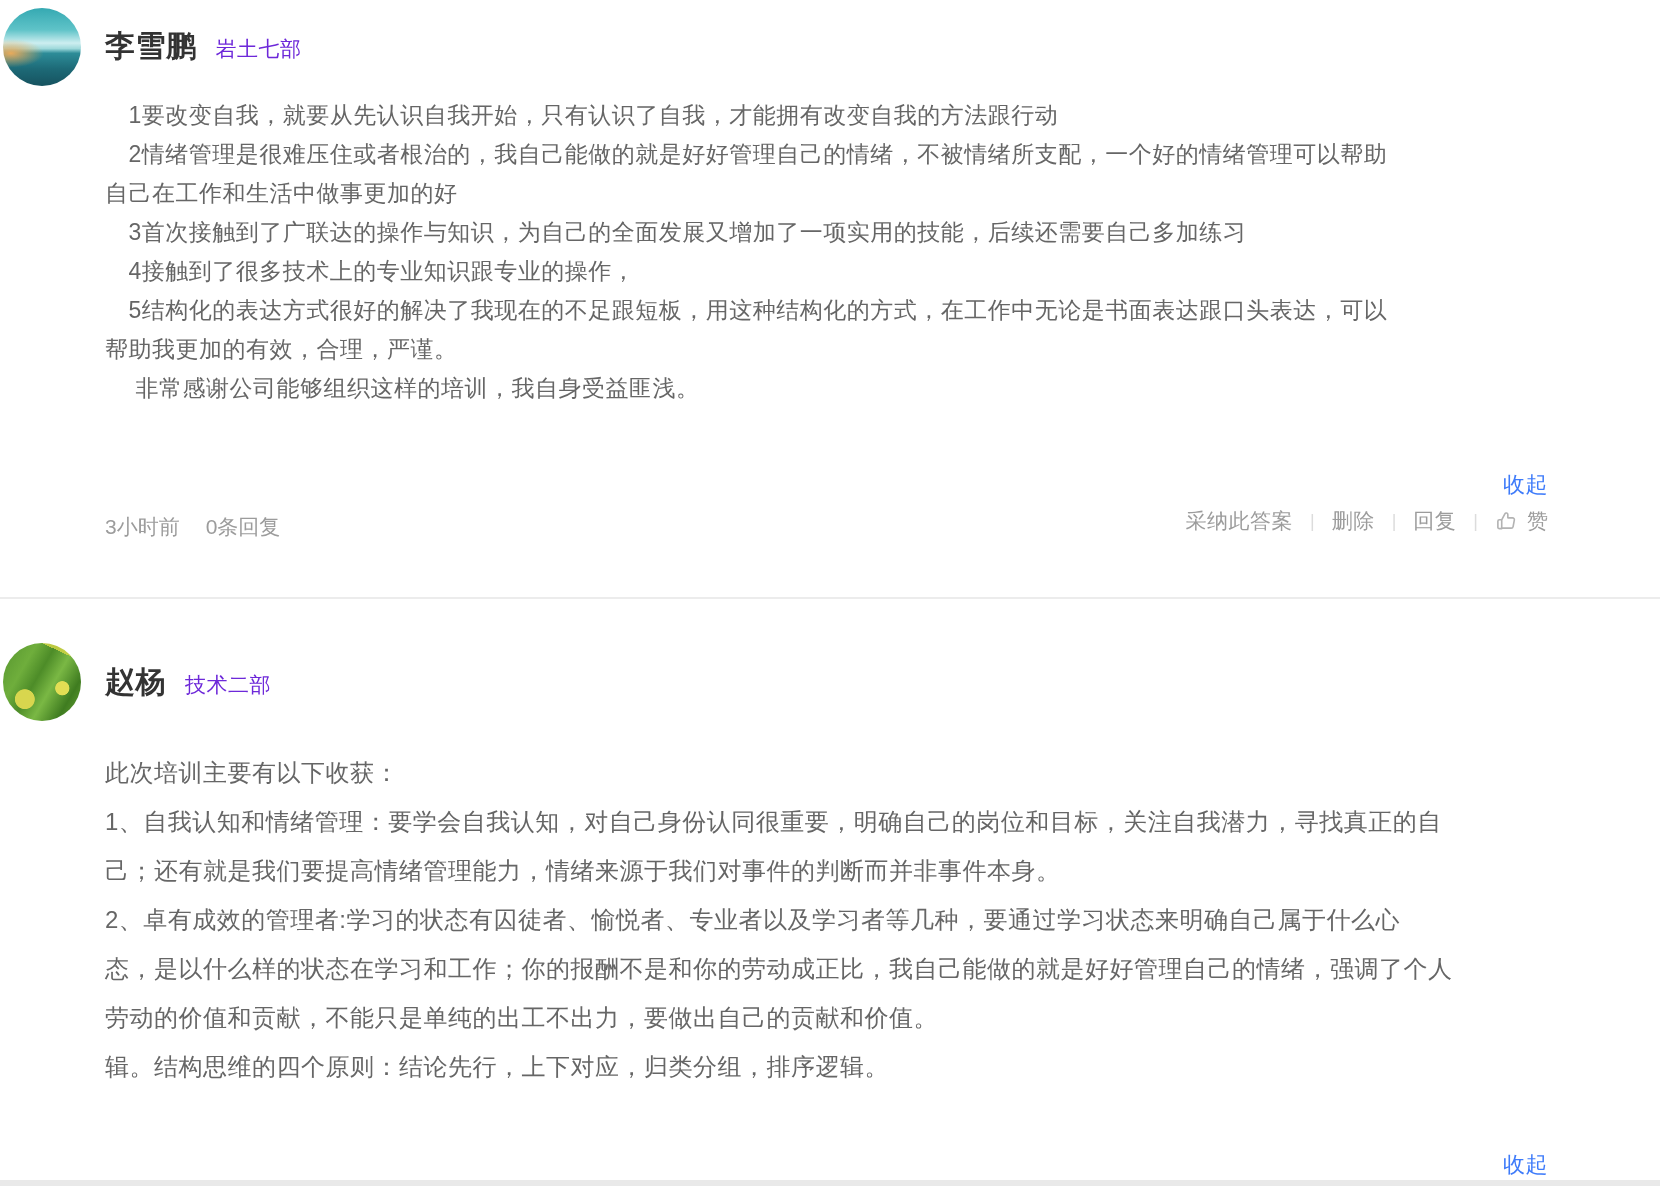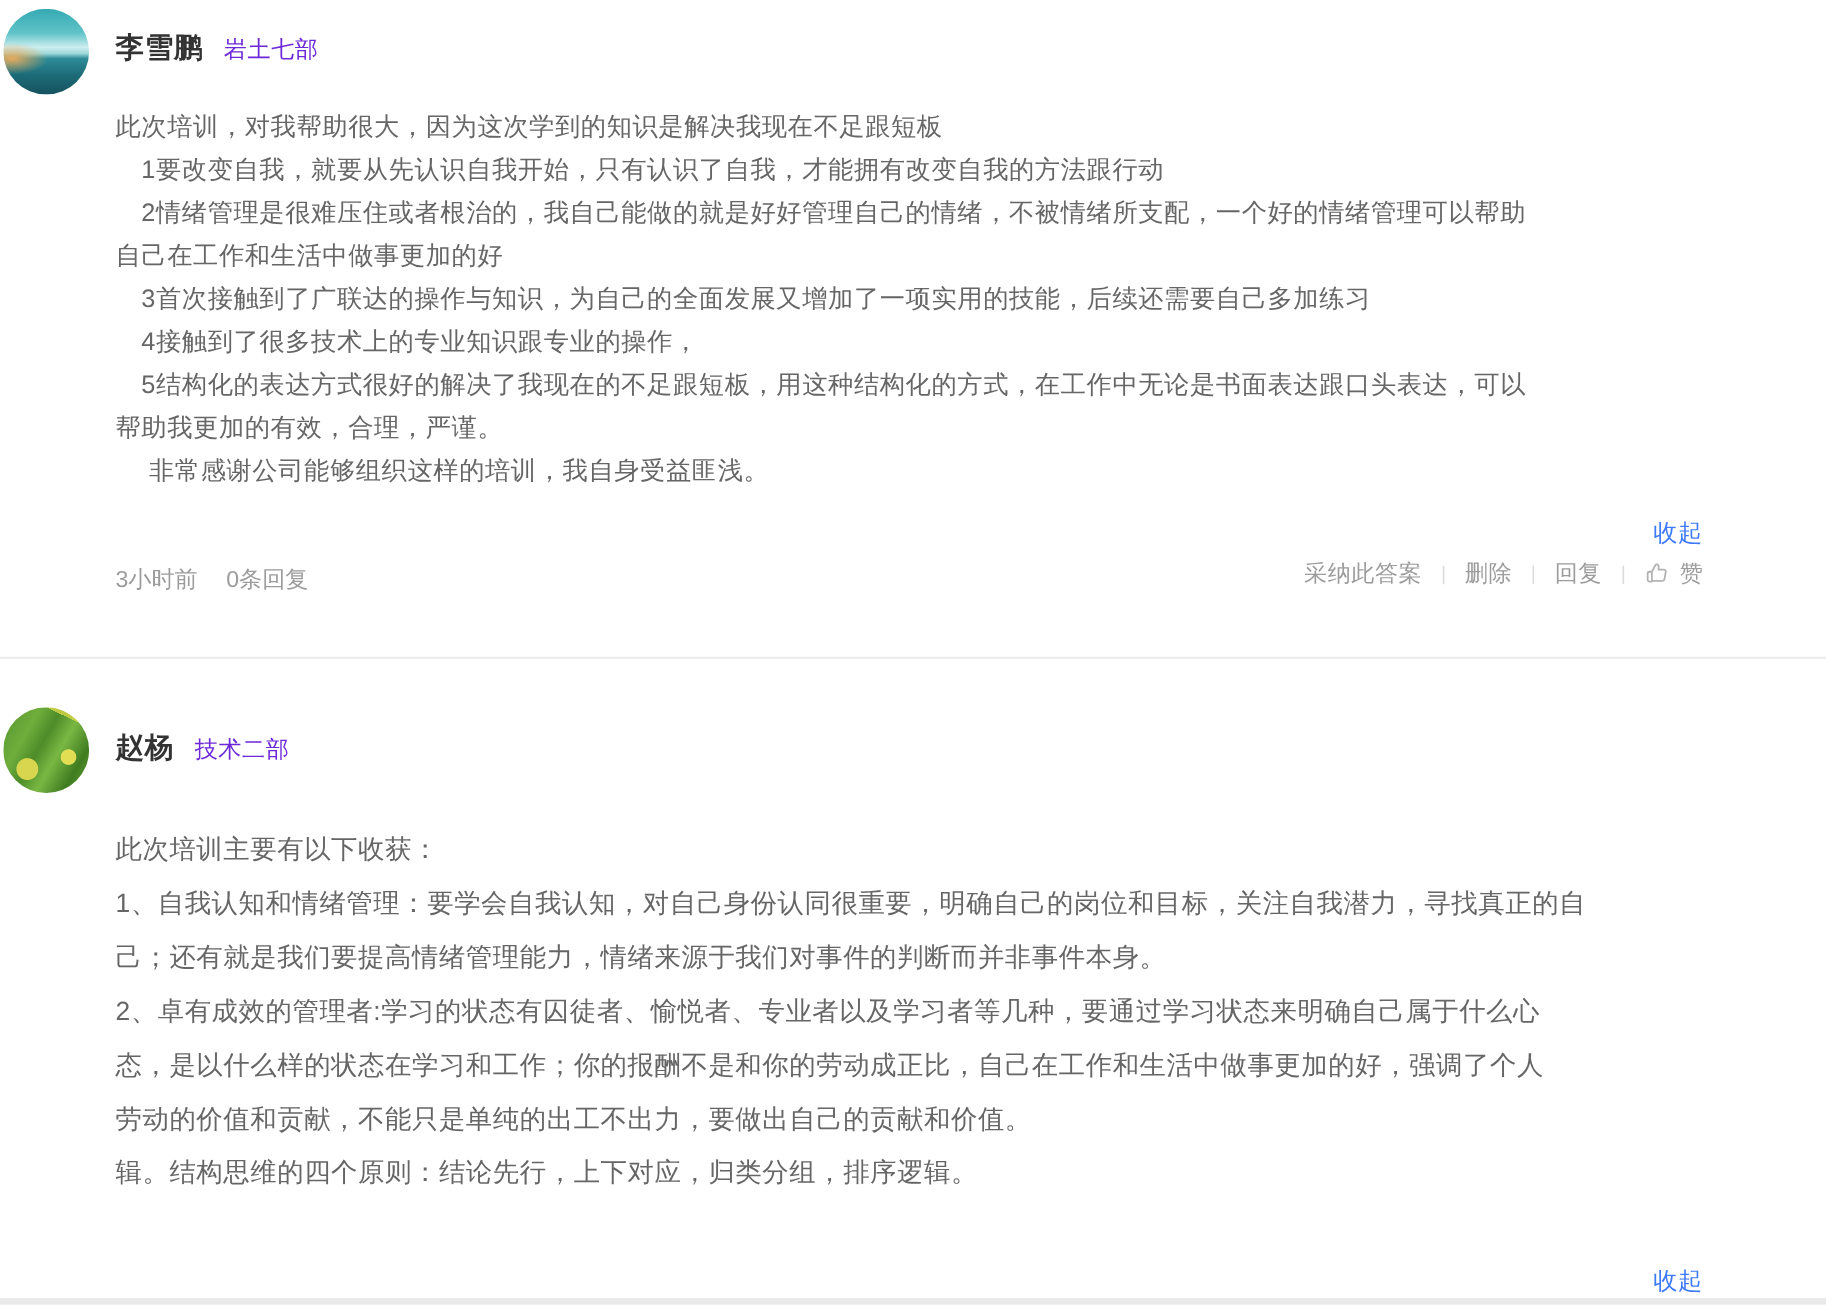--- a/index.html
+++ b/index.html
@@ -25,21 +25,21 @@
     background:
       radial-gradient(circle at 28% 72%, #d8d64e 0 12%, rgba(0,0,0,0) 13%),
       radial-gradient(circle at 76% 58%, #e2de54 0 9%, rgba(0,0,0,0) 10%),
       linear-gradient(205deg, rgba(215,215,70,.8) 0 16%, rgba(0,0,0,0) 16%),
       linear-gradient(120deg,#55942e 0%,#6fae3c 28%,#4d8c28 44%,#7ab844 60%,#3f7c20 80%,#69a636 100%);
   }
 
   .header { position:absolute; left:105px; display:flex; align-items:baseline; }
   .c1 .header { top:26px; }
   .c2 .header { top:64px; }
-  .name { font-size:26px; font-weight:600; color:#333333; letter-spacing:.5px; }
+  .name { font-size:30px; font-weight:600; color:#333333; letter-spacing:.5px; }
   .dept { font-size:21px; color:#6d28d9; margin-left:19px; letter-spacing:.5px; }
 
   .body-text { position:absolute; left:105px; right:112px; color:#666666; }
   .c1 .body-text { top:96px; font-size:23px; line-height:39px; }
   .c2 .body-text { top:150px; font-size:24px; line-height:49px; }
   .line { white-space:pre; letter-spacing:.5px; }
 
   .collapse {
     position:absolute; right:112px; font-size:22px; color:#3e7bfa;
     cursor:pointer; letter-spacing:.5px;
@@ -66,21 +66,20 @@
 </head>
 <body>
 
 <div class="comment c1">
   <div class="avatar"></div>
   <div class="header">
     <span class="name">李雪鹏</span>
     <span class="dept">岩土七部</span>
   </div>
   <div class="body-text">
-    <div class="line">此次培训，对我帮助很大，因为这次学到的知识是解决我现在不足跟短板</div>
     <div class="line">　1要改变自我，就要从先认识自我开始，只有认识了自我，才能拥有改变自我的方法跟行动</div>
     <div class="line">　2情绪管理是很难压住或者根治的，我自己能做的就是好好管理自己的情绪，不被情绪所支配，一个好的情绪管理可以帮助</div>
     <div class="line">自己在工作和生活中做事更加的好</div>
     <div class="line">　3首次接触到了广联达的操作与知识，为自己的全面发展又增加了一项实用的技能，后续还需要自己多加练习</div>
     <div class="line">　4接触到了很多技术上的专业知识跟专业的操作，</div>
     <div class="line">　5结构化的表达方式很好的解决了我现在的不足跟短板，用这种结构化的方式，在工作中无论是书面表达跟口头表达，可以</div>
     <div class="line">帮助我更加的有效，合理，严谨。</div>
     <div class="line">　 非常感谢公司能够组织这样的培训，我自身受益匪浅。</div>
   </div>
   <div class="collapse">收起</div>
@@ -114,20 +113,20 @@
   <div class="avatar"></div>
   <div class="header">
     <span class="name">赵杨</span>
     <span class="dept">技术二部</span>
   </div>
   <div class="body-text">
     <div class="line">此次培训主要有以下收获：</div>
     <div class="line">1、自我认知和情绪管理：要学会自我认知，对自己身份认同很重要，明确自己的岗位和目标，关注自我潜力，寻找真正的自</div>
     <div class="line">己；还有就是我们要提高情绪管理能力，情绪来源于我们对事件的判断而并非事件本身。</div>
     <div class="line">2、卓有成效的管理者:学习的状态有囚徒者、愉悦者、专业者以及学习者等几种，要通过学习状态来明确自己属于什么心</div>
-    <div class="line">态，是以什么样的状态在学习和工作；你的报酬不是和你的劳动成正比，自己在工作和生活中做事更加的好，强调了个人</div>
+    <div class="line">态，是以什么样的状态在学习和工作；你的报酬不是和你的劳动成正比，我自己能做的就是好好管理自己的情绪，强调了个人</div>
     <div class="line">劳动的价值和贡献，不能只是单纯的出工不出力，要做出自己的贡献和价值。</div>
     <div class="line">辑。结构思维的四个原则：结论先行，上下对应，归类分组，排序逻辑。</div>
   </div>
   <div class="collapse">收起</div>
 </div>
 
 <div class="bottom-strip"></div>
 
 </body></html>

